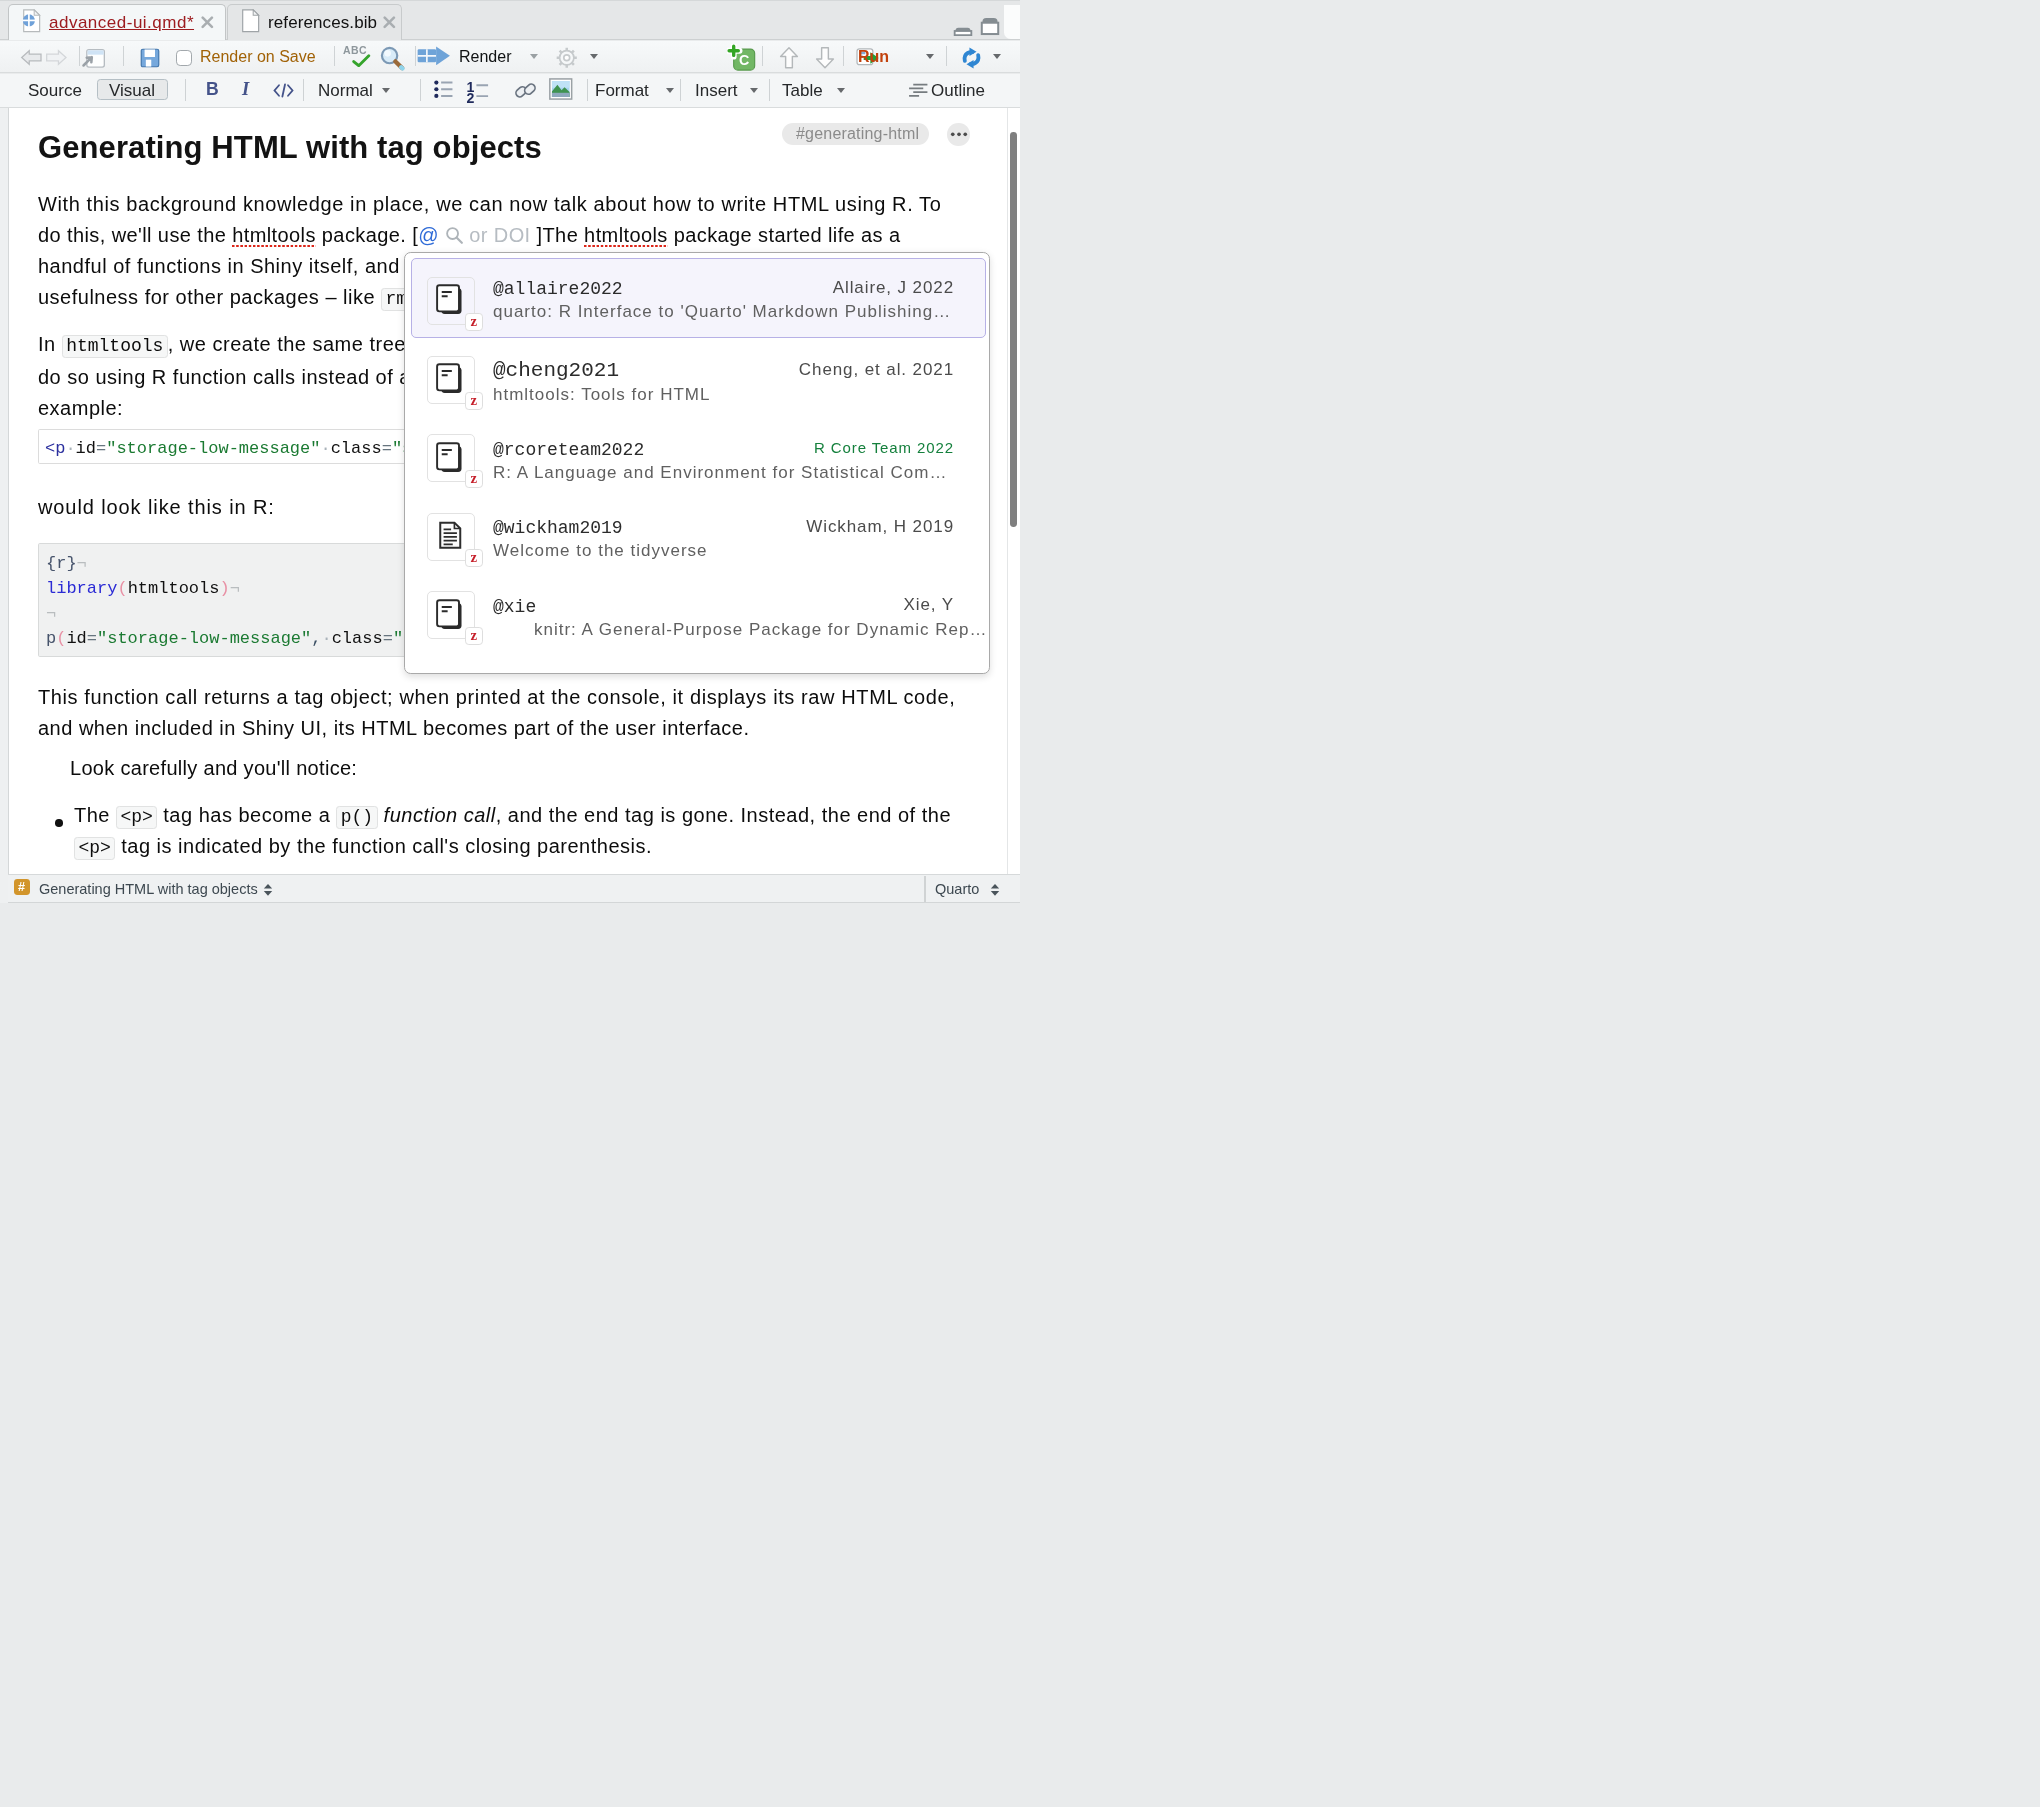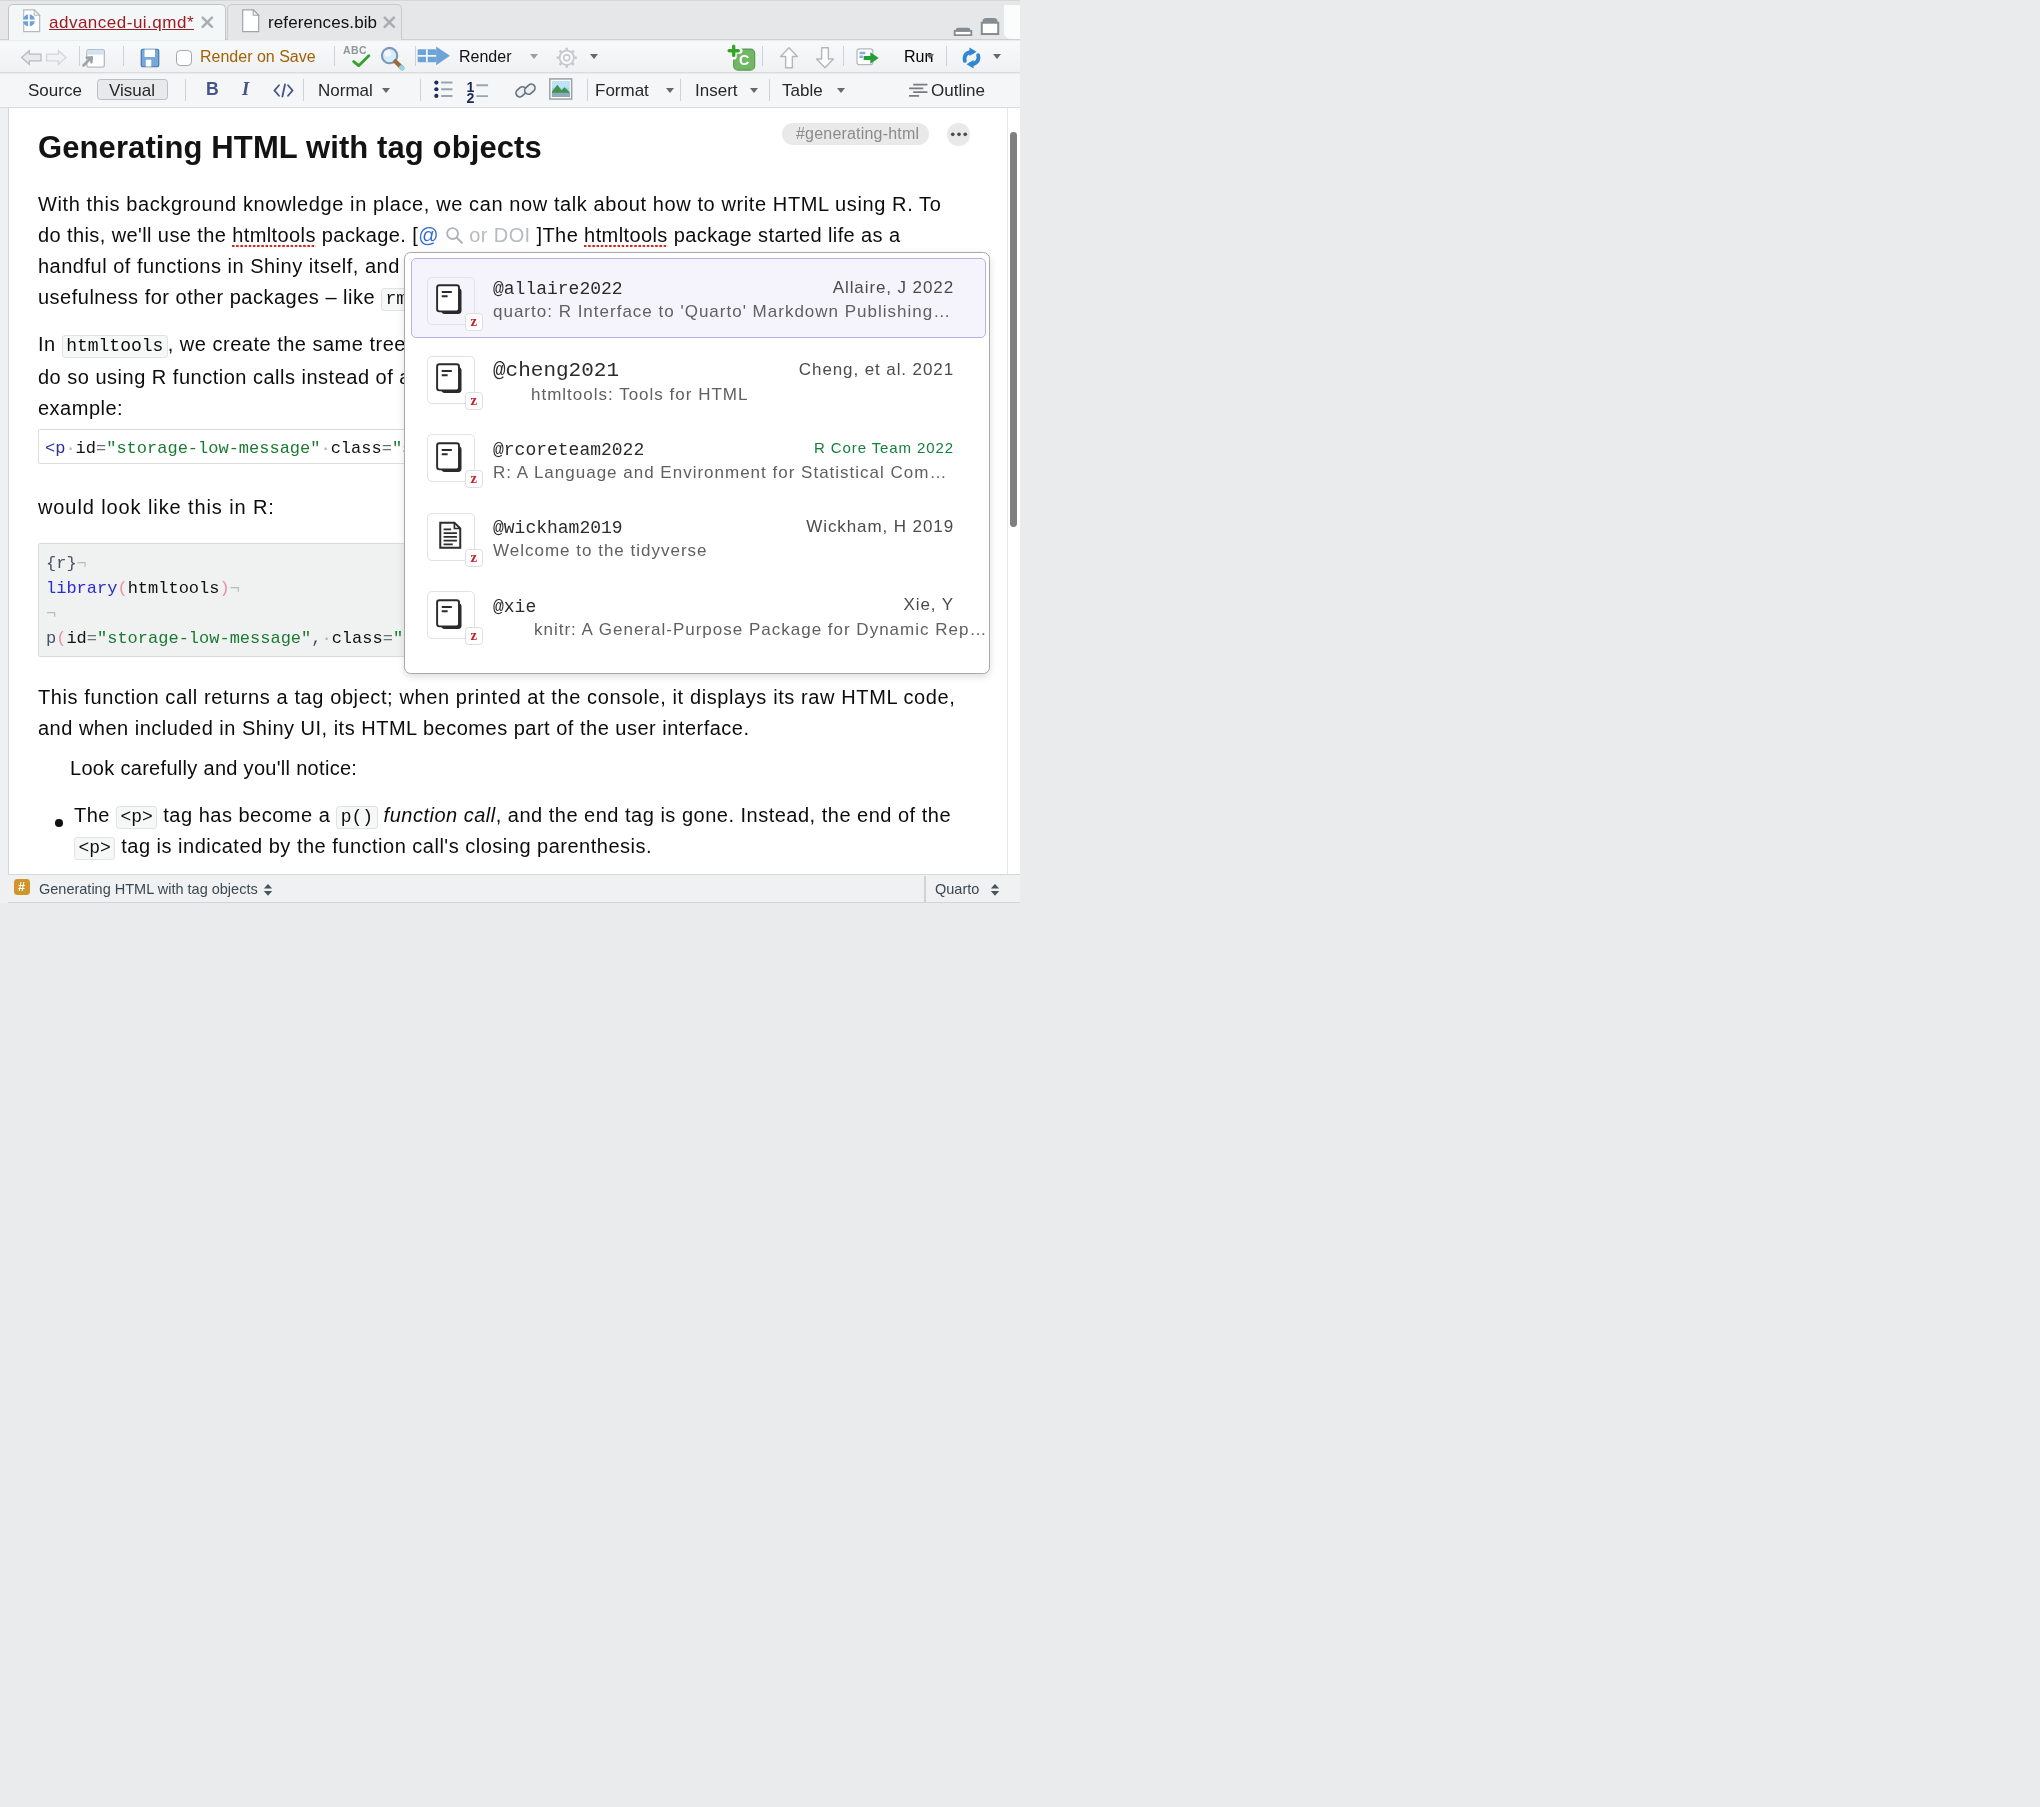--- a/index.html
+++ b/index.html
@@ -126,21 +126,21 @@
 <svg class="abs" style="left:814px;top:46px;" width="22" height="23.5" viewBox="0 0 26 28">
   <path d="M13 26 L23 15.5 L17 15.5 L17 2 L9 2 L9 15.5 L3 15.5 Z" fill="#fdfdfd" stroke="#b4b8ba" stroke-width="1.7" stroke-linejoin="round"></path>
 </svg>
 <div class="sep1" style="left:843px;"></div>
 
 <svg class="abs" style="left:856px;top:48px;" width="27" height="20" viewBox="0 0 32 24">
   <rect x="1" y="1" width="19" height="19" rx="3" fill="#ffffff" stroke="#b3b8bb" stroke-width="1.5"></rect>
   <path d="M4 6 L11 6 M4 10.5 L8 10.5" stroke="#85abd6" stroke-width="2.8"></path>
   <path d="M9 14.5 L9 9.5 L17 9.5 L17 5 L27 12 L17 19 L17 14.5 Z" fill="#21a038"></path>
 </svg>
-<div class="abs" style="left:904px;top:48px;font-size:16px;color:#000000;">Run</div>
+<div class="abs" style="left:858px;top:48px;font-size:16px;color:#c2410c;font-weight:bold;">Run</div>
 <div class="abs caret" style="left:926px;top:54px;"></div>
 <div class="sep1" style="left:946px;"></div>
 
 <svg class="abs" style="left:959px;top:47px;" width="25" height="22" viewBox="0 0 30 26">
   <g fill="none" stroke="#2f86d2" stroke-width="4.6" stroke-linecap="round">
   <path d="M7 16.5 Q5.5 10 10.5 7 Q13 5.5 16 6"></path>
   <path d="M23 9.5 Q24.5 16 19.5 19 Q17 20.5 14 20"></path>
   </g>
   <path d="M12.5 0.5 L21 5.5 L12.5 10.5 Z" fill="#2f86d2"></path>
   <path d="M17.5 25.5 L9 20.5 L17.5 15.5 Z" fill="#2f86d2"></path>
@@ -306,21 +306,21 @@
 <div class="zb abs" style="left:465px;top:392px;">z</div>
 <div class="zb abs" style="left:465px;top:470px;">z</div>
 <div class="zb abs" style="left:465px;top:549px;">z</div>
 <div class="zb abs" style="left:465px;top:627px;">z</div>
 
 <div class="abs mono" style="left:493px;top:278px;font-size:18px;line-height:22px;color:#2b2b2b;">@allaire2022</div>
 <div class="abs" style="left:493px;top:302px;font-size:17px;line-height:20px;letter-spacing:1px;color:#606060;">quarto: R Interface to 'Quarto' Markdown Publishing…</div>
 <div class="abs" style="right:66px;top:278px;font-size:17px;line-height:20px;letter-spacing:0.9px;color:#4b4b4b;">Allaire, J 2022</div>
 
 <div class="abs mono" style="left:493px;top:360px;font-size:21px;line-height:22px;color:#2b2b2b;">@cheng2021</div>
-<div class="abs" style="left:493px;top:385px;font-size:17px;line-height:20px;letter-spacing:1px;color:#606060;margin-left:38px;">htmltools: Tools for HTML</div>
+<div class="abs" style="left:493px;top:385px;font-size:17px;line-height:20px;letter-spacing:1px;color:#606060;">htmltools: Tools for HTML</div>
 <div class="abs" style="right:66px;top:360px;font-size:17px;line-height:20px;letter-spacing:0.9px;color:#4b4b4b;">Cheng, et al. 2021</div>
 
 <div class="abs mono" style="left:493px;top:439px;font-size:18px;line-height:22px;color:#2b2b2b;">@rcoreteam2022</div>
 <div class="abs" style="left:493px;top:463px;font-size:17px;line-height:20px;letter-spacing:1px;color:#606060;">R: A Language and Environment for Statistical Com…</div>
 <div class="abs" style="right:66px;top:438px;font-size:15px;line-height:20px;letter-spacing:0.9px;color:#15803d;">R Core Team 2022</div>
 
 <div class="abs mono" style="left:493px;top:517px;font-size:18px;line-height:22px;color:#2b2b2b;">@wickham2019</div>
 <div class="abs" style="left:493px;top:541px;font-size:17px;line-height:20px;letter-spacing:1px;color:#606060;">Welcome to the tidyverse</div>
 <div class="abs" style="right:66px;top:517px;font-size:17px;line-height:20px;letter-spacing:0.9px;color:#4b4b4b;">Wickham, H 2019</div>
 

